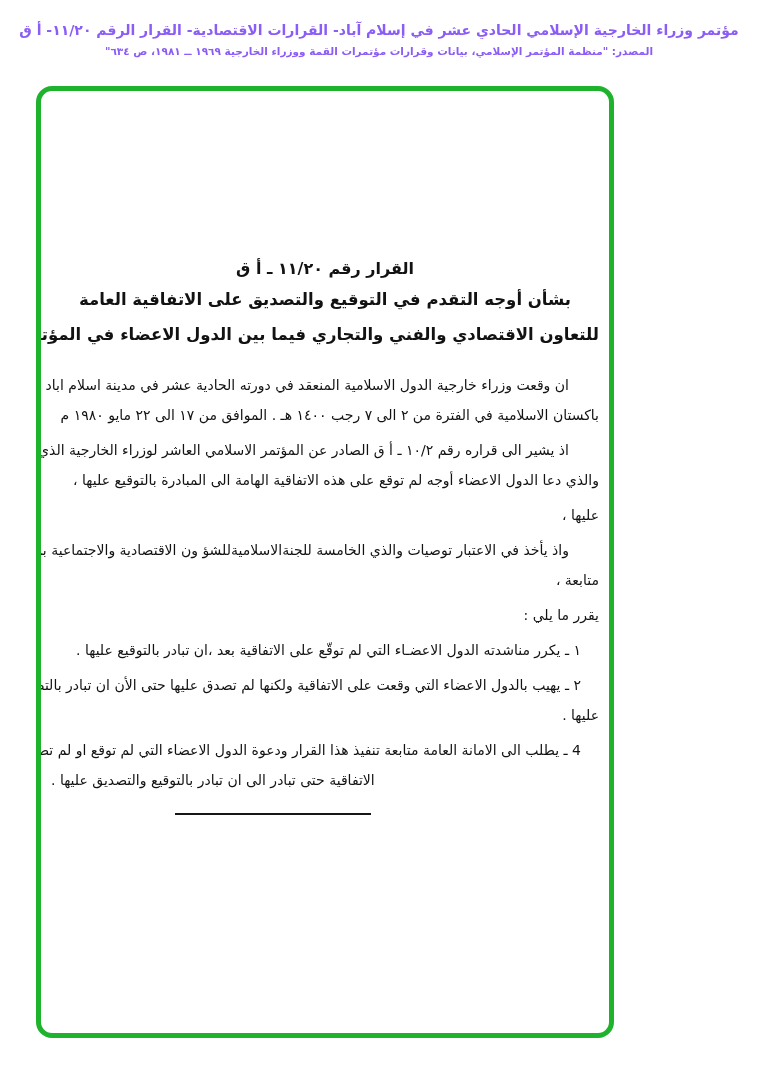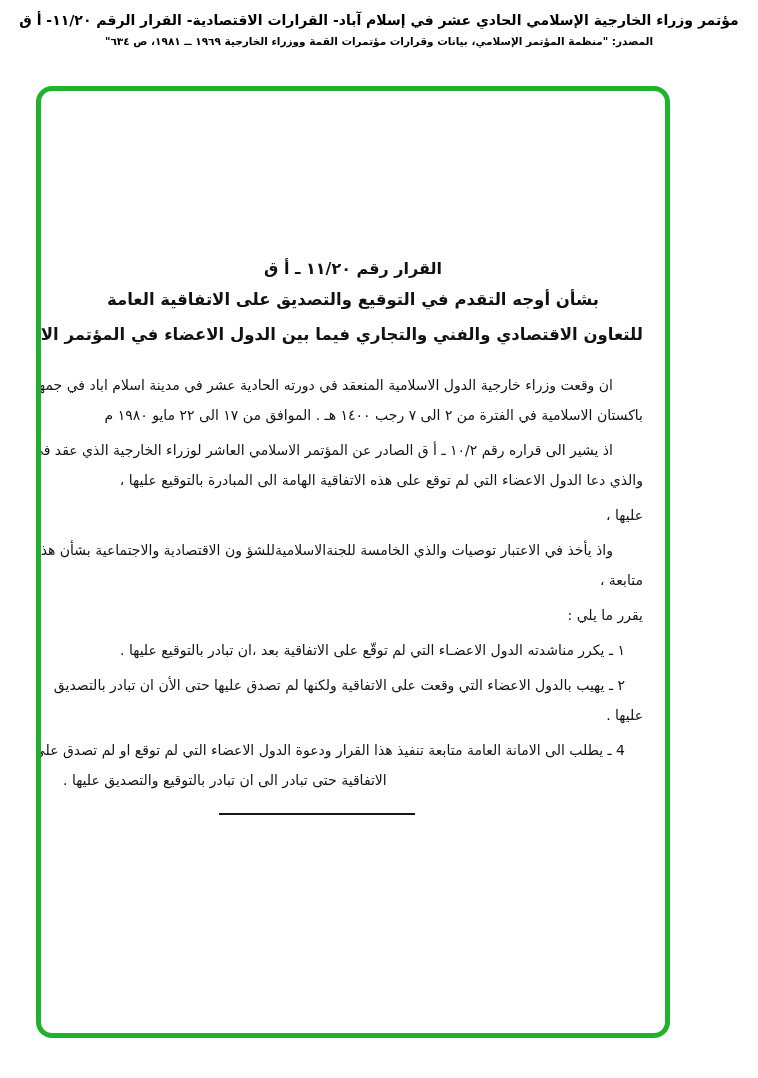--- a/index.html
+++ b/index.html
@@ -5,35 +5,35 @@
   html,body{margin:0;padding:0;}
   body{
     width:758px;height:1078px;
     background:#ffffff;
     font-family:"DejaVu Sans",sans-serif;
     color:#121212;
     overflow:hidden;
     position:relative;
   }
   .header{
-    margin-top:12px;
+    margin-top:22px;
     text-align:center;
     font-weight:bold;
-    color:#000000;
+    color:#8b5cf6;
   }
   .h1{font-size:14px;white-space:nowrap;}
   .h2{font-size:10.5px;margin-top:7px;white-space:nowrap;}
   .frame{
     position:absolute;
     left:36px;top:86px;
-    width:634px;height:952px;
+    width:578px;height:952px;
     box-sizing:border-box;
     border:5px solid var(--green,#1fb32d);
     border-radius:16px;
-    padding:0 22px;
+    padding:0 10px;
     background:#fff;
     overflow:hidden;
   }
   .titleblock{margin-top:168px;text-align:center;}
   .t1{font-size:16px;font-weight:bold;}
   .t2{font-size:16.5px;font-weight:bold;line-height:35px;white-space:nowrap;}
   .t2a{margin-top:4px;}
   .bodytext{margin-top:18px;font-size:14px;line-height:30px;}
   .line{text-align:right;white-space:nowrap;}
   .first{padding-right:30px;}
@@ -64,21 +64,21 @@
 
   <div class="bodytext" dir="rtl" lang="ar">
 
     <div class="para">
       <div class="line first">ان وقعت وزراء خارجية الدول الاسلامية المنعقد في دورته الحادية عشر في مدينة اسلام اباد في جمهورية</div>
       <div class="line">باكستان الاسلامية في الفترة من ٢ الى ٧ رجب ١٤٠٠ هـ . الموافق من ١٧ الى ٢٢ مايو ١٩٨٠ م</div>
     </div>
 
     <div class="para">
       <div class="line first">اذ يشير الى قراره رقم ١٠/٢ ـ أ ق الصادر عن المؤتمر الاسلامي العاشر لوزراء الخارجية الذي عقد في فاس</div>
-      <div class="line">والذي دعا الدول الاعضاء التي لم توقع على هذه الاتفاقية الهامة الى المبادرة بالتوقيع عليها ،</div>
+      <div class="line">والذي دعا الدول الاعضاء أوجه لم توقع على هذه الاتفاقية الهامة الى المبادرة بالتوقيع عليها ،</div>
     </div>
 
     <div class="para">
       <div class="line">عليها ،</div>
     </div>
 
     <div class="para">
       <div class="line first">واذ يأخذ في الاعتبار توصيات والذي الخامسة للجنةالاسلاميةللشؤ ون الاقتصادية والاجتماعية بشأن هذا</div>
       <div class="line">متابعة ،</div>
     </div>

